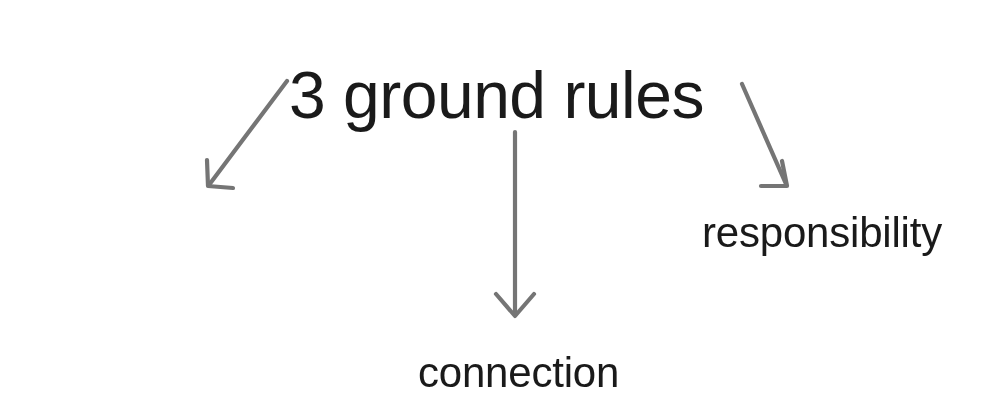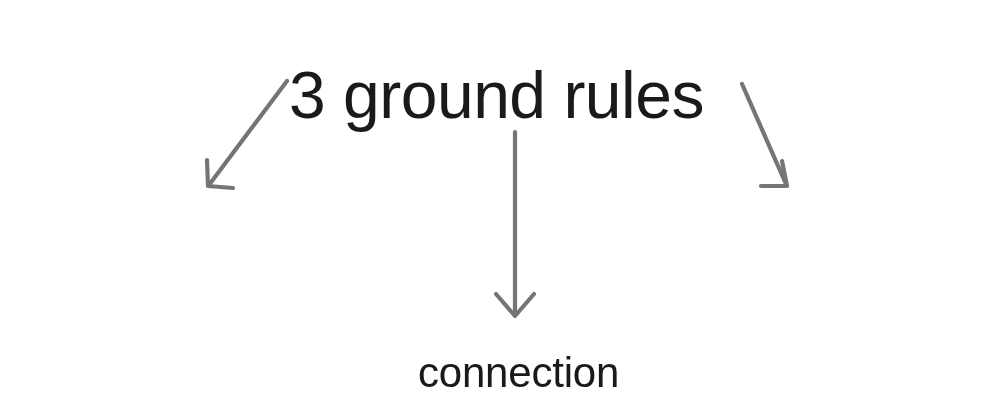--- a/index.html
+++ b/index.html
@@ -85,14 +85,15 @@
       <path class="arrow-stroke" d="M 761 186 L 787 186 L 782 161"></path>
     </g>
 
   </svg>
 
   <div class="node-text title-text">3 ground rules</div>
 
 
   <div class="node-text leaf-text leaf-middle">connection</div>
 
+  <div class="node-text leaf-text leaf-right">responsibility</div>
 
 </div>
 
 </body></html>

